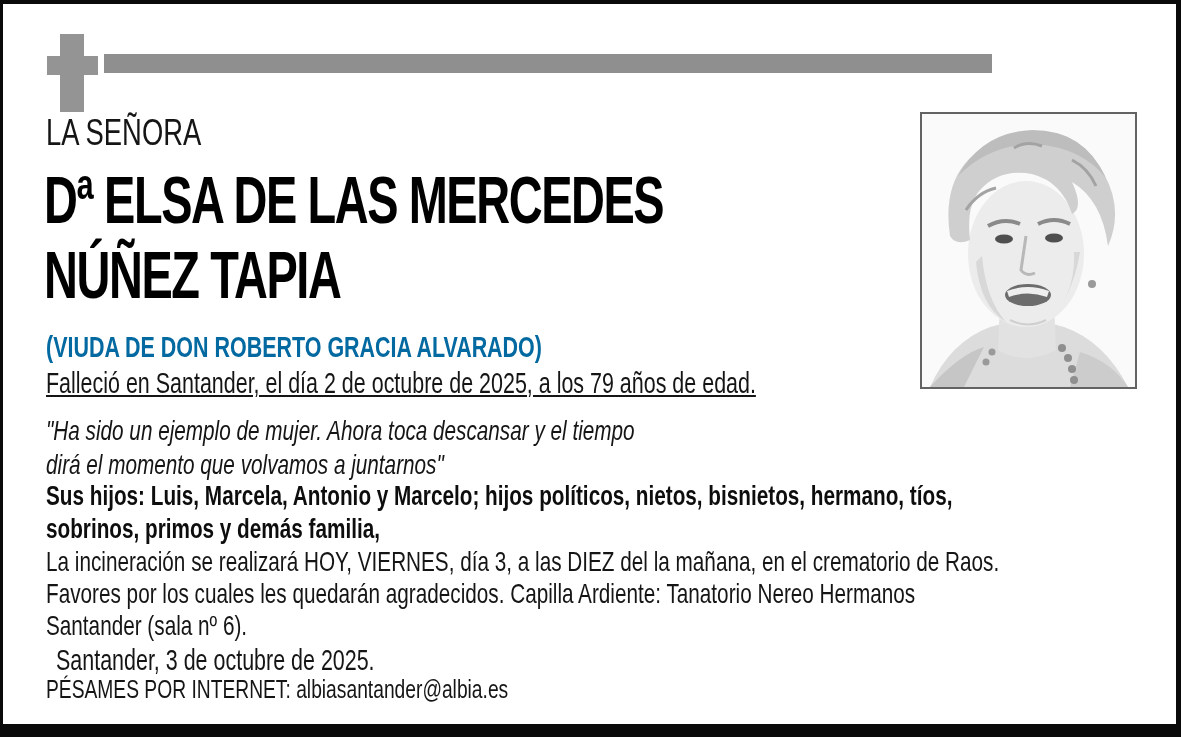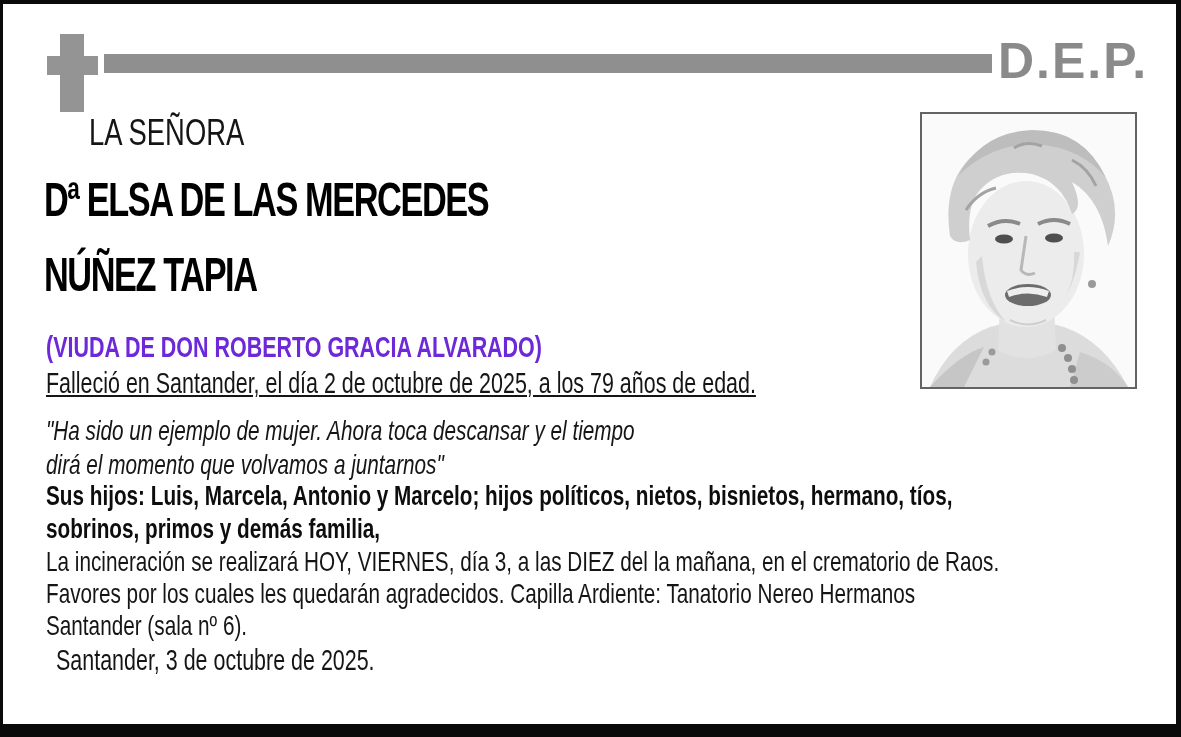--- a/index.html
+++ b/index.html
@@ -32,30 +32,30 @@
     font-size: 50px; font-weight: bold; color: #8a8a8a;
     letter-spacing: 2px; white-space: nowrap;
   }
 
   
   .cond { transform: scaleX(0.74); transform-origin: 0 0; white-space: nowrap; }
   .cond-title { transform: scaleX(0.70); transform-origin: 0 0; white-space: nowrap; }
 
   .pre-title {
     left: 46px; top: 112px;
-    font-size: 37px; font-weight: 400; color: #151515; margin-left: 43px;
+    font-size: 37px; font-weight: 400; color: #151515;
   }
   .name {
     left: 44px; top: 162px;
-    font-size: 49px; font-weight: bold; color: #000000;
+    font-size: 67px; font-weight: bold; color: #000000;
     line-height: 75px; letter-spacing: -2px;
   }
   .widow-line {
     left: 46px; top: 331px;
-    font-size: 29px; font-weight: bold; color: #6d28d9;
+    font-size: 29px; font-weight: bold; color: #0369a1;
   }
   .death-line {
     left: 46px; top: 367px;
     font-size: 29px; font-weight: 400; color: #151515; text-decoration: underline;
   }
   .quote {
     left: 46px; top: 414px;
     font-size: 28px; font-style: italic; font-weight: 400;
     line-height: 34px; color: #151515;
   }
@@ -94,21 +94,20 @@
   <div class="abs frame-top"></div>
   <div class="abs frame-left"></div>
   <div class="abs frame-right"></div>
   <div class="abs frame-bottom"></div>
 
   <div>
     <div class="abs cross-v"></div>
     <div class="abs cross-h"></div>
   </div>
   <div class="abs divider-bar"></div>
-  <div class="abs dep">D.E.P.</div>
 
   <div class="abs photo-frame">
     <svg viewBox="0 0 213 273" width="213" height="273">
       <rect width="213" height="273" fill="#fafafa"></rect>
 
       <path d="M8 273 Q28 228 68 213 Q104 202 142 213 Q182 227 206 273 Z" fill="#dcdcdc"></path>
       <path d="M8 273 Q38 240 62 233 L42 273 Z" fill="#c6c6c6"></path>
       <path d="M158 238 Q190 248 206 273 L148 273 Z" fill="#cccccc"></path>
 
       <path d="M78 188 Q104 214 132 188 L134 236 Q104 252 76 236 Z" fill="#e2e2e2"></path>
@@ -177,14 +176,17 @@
   <div class="abs ceremony">
     <div class="cond">La incineración se realizará HOY, VIERNES, día 3, a las DIEZ del la mañana, en el crematorio de Raos.</div>
     <div class="cond">Favores por los cuales les quedarán agradecidos. Capilla Ardiente: Tanatorio Nereo Hermanos</div>
     <div class="cond">Santander (sala nº 6).</div>
   </div>
 
   <div class="abs dateline">
     <div class="cond">Santander, 3 de octubre de 2025.</div>
   </div>
 
+  <div class="abs condolences">
+    <div class="cond">PÉSAMES POR INTERNET: albiasantander@albia.es</div>
+  </div>
 
 </div>
 
 </body></html>

